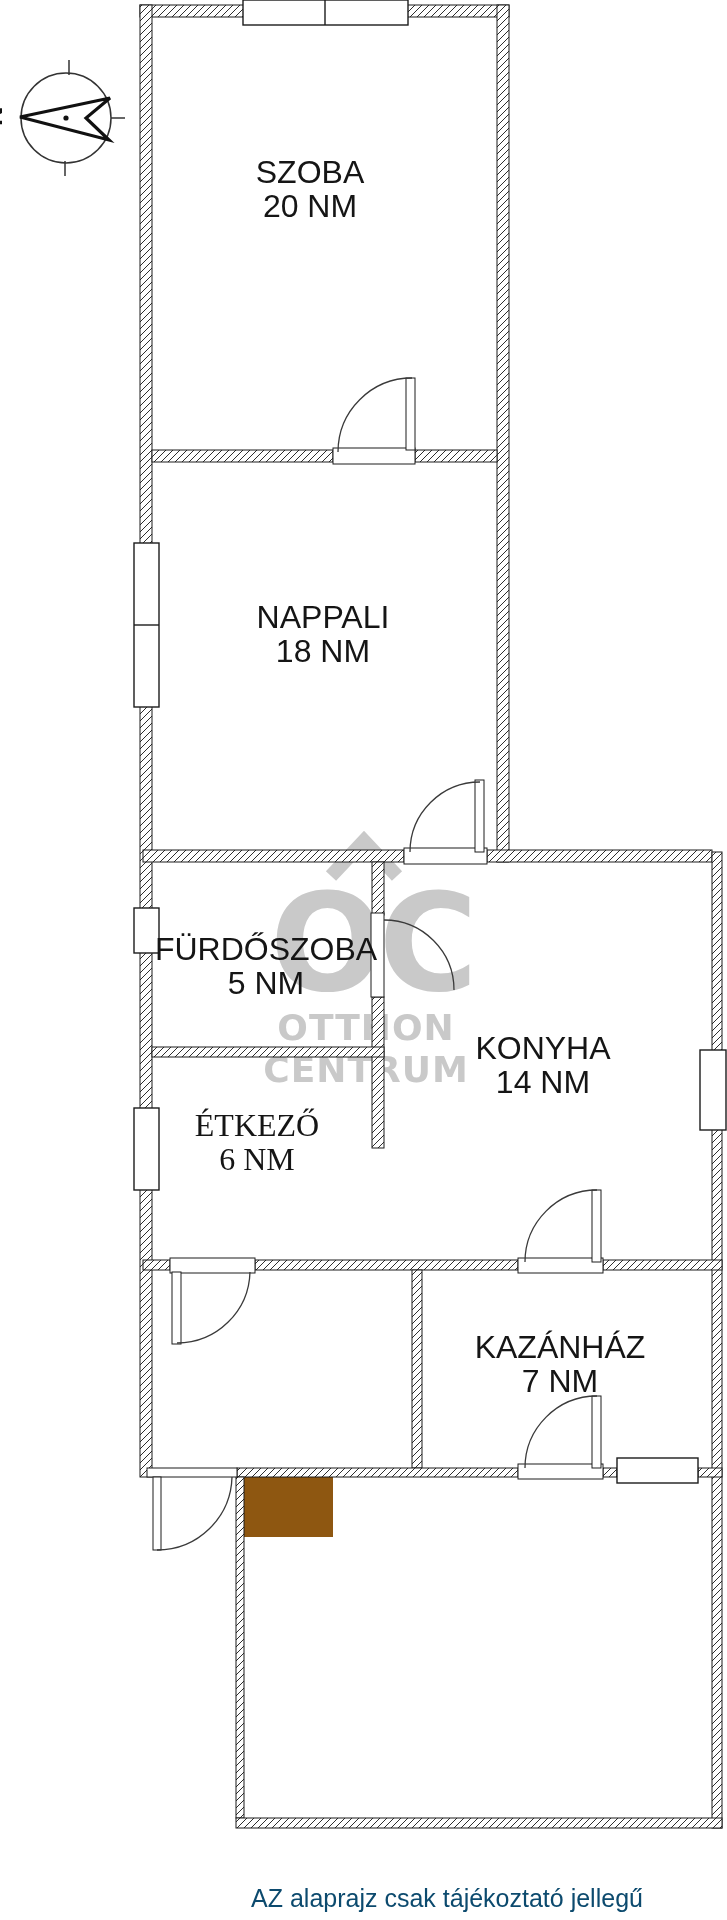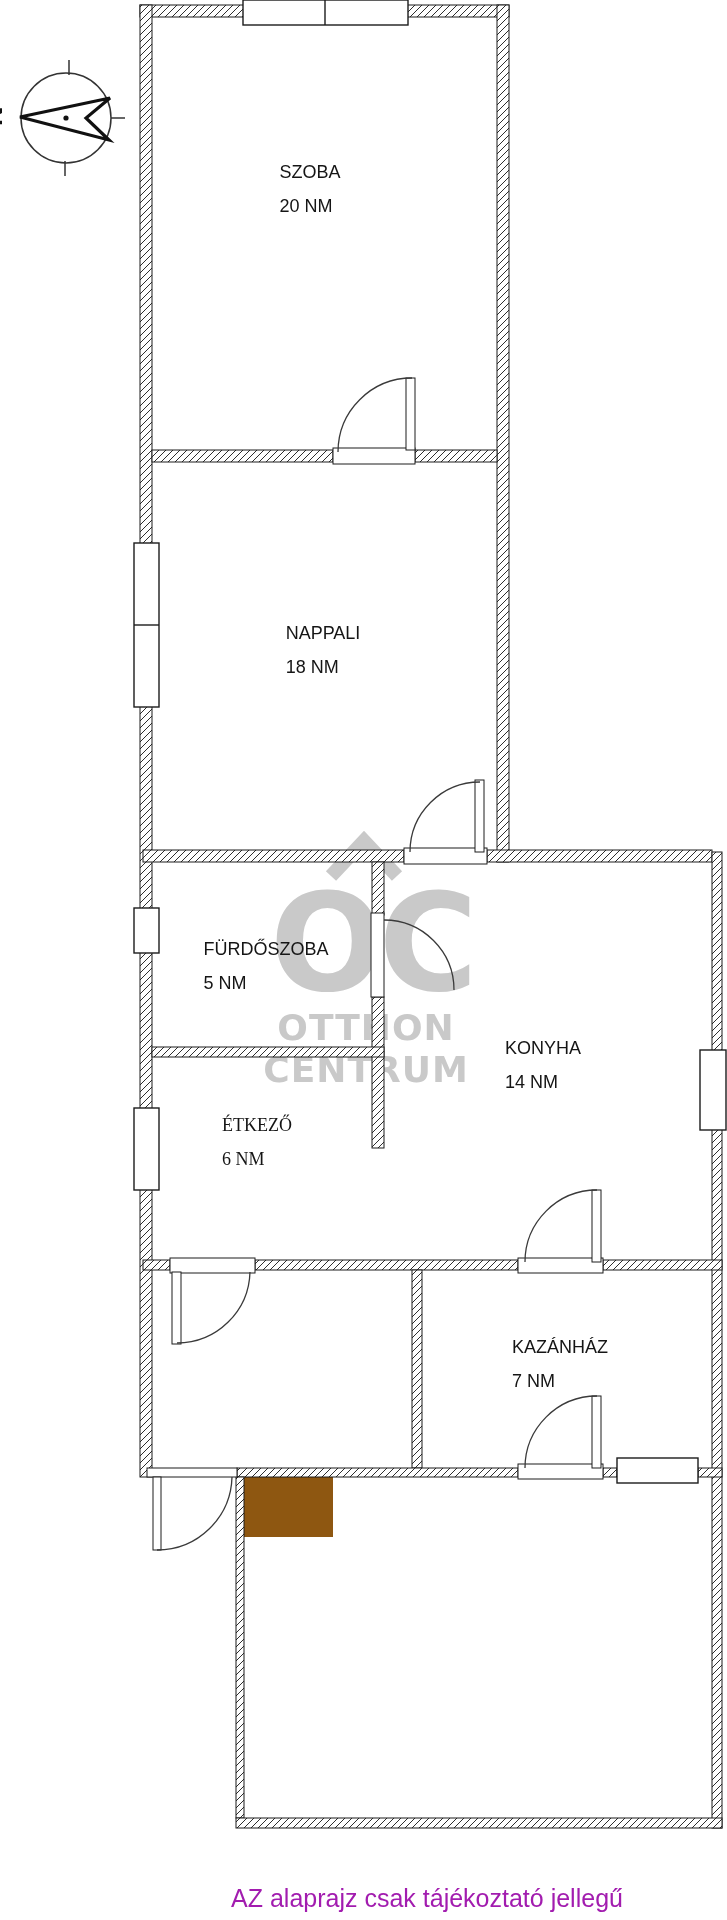--- a/index.html
+++ b/index.html
@@ -1,23 +1,23 @@
 <!DOCTYPE html>
 <html><head>
 <meta charset="utf-8">
 <style>
   html,body{margin:0;padding:0;background:#ffffff;}
   .stage{position:relative;width:727px;height:1920px;background:#ffffff;overflow:hidden;
          font-family:"Liberation Sans", sans-serif;}
   .plan-svg{position:absolute;left:0;top:0;}
-  .room-label{position:absolute;transform:translateX(-50%);text-align:left;
-              font-size:18px;line-height:34px;color:#151515;white-space:nowrap;
+  .room-label{position:absolute;transform:translateX(-50%);text-align:center;
+              font-size:32px;line-height:34px;color:#151515;white-space:nowrap;
               font-family:"Liberation Sans", sans-serif;}
-  .caption{position:absolute;transform:translateX(-50%);font-size:25px;color:#a21caf;
-           white-space:nowrap;font-family:"Liberation Sans", sans-serif;}
+  .caption{position:absolute;transform:translateX(-50%);font-size:25px;color:#0c4a6e;
+           white-space:nowrap;font-family:"Liberation Sans", sans-serif;margin-left:20px;}
 </style>
 </head>
 <body>
 
 <div class="stage">
 
   <svg class="plan-svg" width="727" height="1920" viewBox="0 0 727 1920">
     <defs>
       <pattern id="hatch" width="7" height="7" patternUnits="userSpaceOnUse">
         <rect width="7" height="7" fill="#ffffff"></rect>
@@ -107,21 +107,21 @@
       <circle cx="66" cy="118" r="2.6" fill="#111"></circle>
       <text transform="translate(2,126) rotate(-90)" font-family="Liberation Sans, sans-serif" font-size="27" font-weight="bold" fill="#111">N</text>
     </g>
   </svg>
 
   <div class="room-label" style="left:310px;top:155px;">
     <div>SZOBA</div>
     <div>20 NM</div>
   </div>
 
-  <div class="room-label" style="left:323px;top:600px;margin-top:16px;">
+  <div class="room-label" style="left:323px;top:600px;">
     <div>NAPPALI</div>
     <div>18 NM</div>
   </div>
 
   <div class="room-label" style="left:266px;top:916px;margin-top:16px;">
     <div>FÜRDŐSZOBA</div>
     <div>5 NM</div>
   </div>
 
   <div class="room-label" style="left:543px;top:1031px;">

